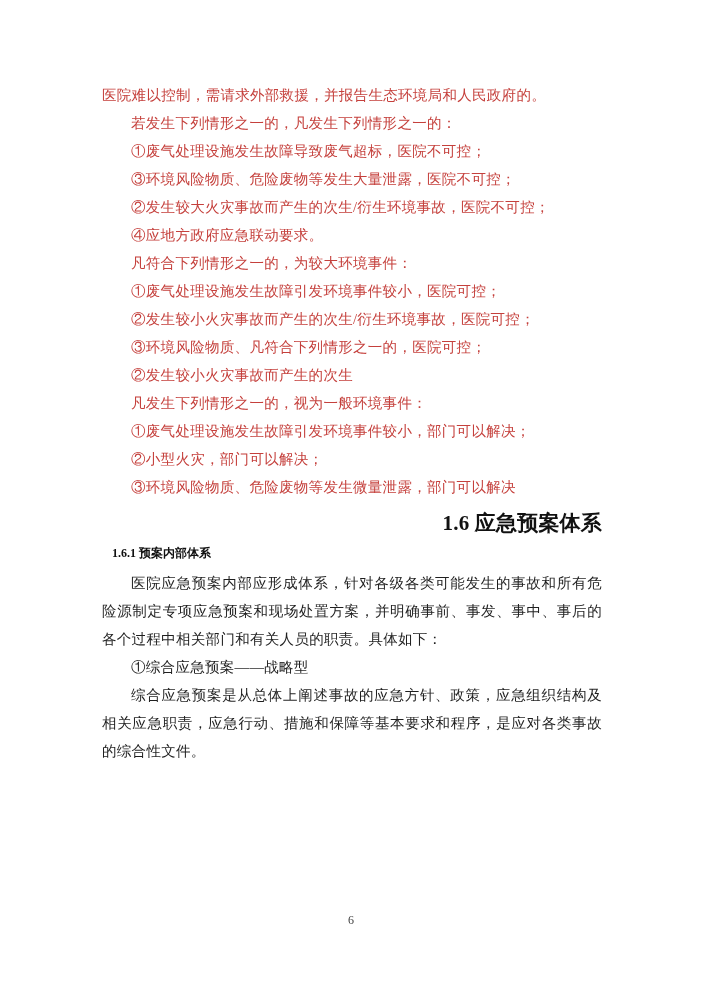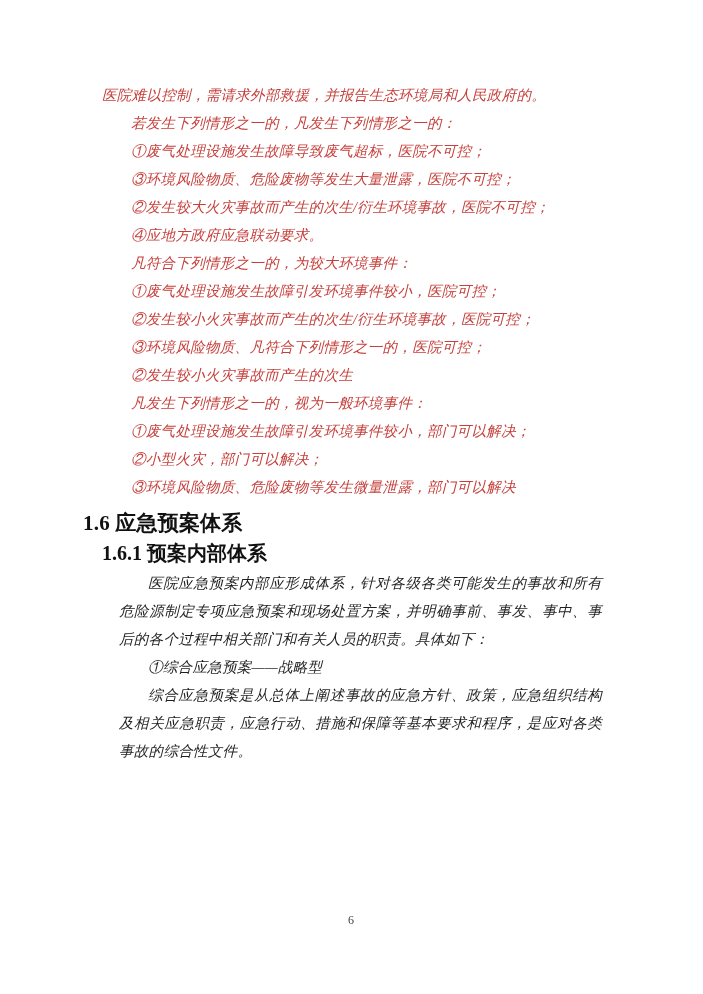--- a/index.html
+++ b/index.html
@@ -20,43 +20,42 @@
     left: 102px;
     top: 81px;
     width: 500px;
   }
   .para {
     margin: 0;
     font-size: 14.5px;
     line-height: 28px;
     text-align: justify;
     letter-spacing: 0.3px;
-    font-style: italic;
   }
   .para.indent {
     text-indent: 29px;
   }
   .red-section .para {
     color: var(--red, #c5403c);
   }
   .body-section .para {
     color: var(--body, #1f1f1f);
-    margin-left: 17px;
   }
   .h1 {
     margin: 7px 0 0 -19px;
     font-size: 21px;
     line-height: 30px;
     font-weight: bold;
     color: var(--heading, #111111);
     letter-spacing: 0.2px;
+    text-align: right;
   }
   .h2 {
-    margin: 2px 0 2px 0;
-    font-size: 20px;
+    margin: 2px 0 2px 10px;
+    font-size: 12px;
     line-height: 27px;
     font-weight: bold;
     color: var(--heading, #111111);
   }
   .footer {
     position: absolute;
     left: 0;
     top: 910px;
     width: 703px;
     text-align: center;

